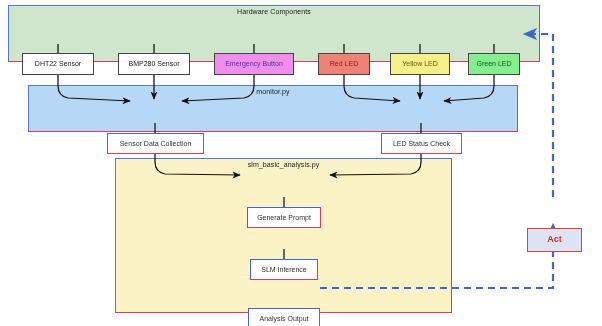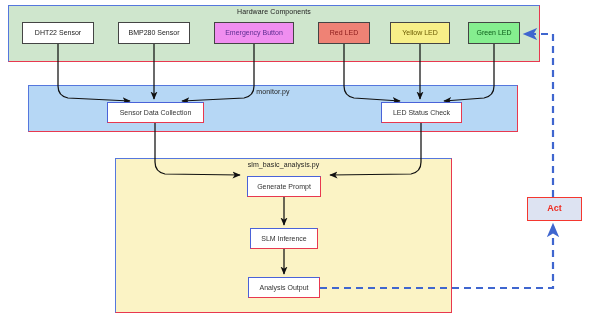--- a/index.html
+++ b/index.html
@@ -5,21 +5,21 @@
   html,body{margin:0;padding:0;background:#ffffff;}
   body{width:602px;height:326px;position:relative;overflow:hidden;
        font-family:"Liberation Sans","DejaVu Sans",sans-serif;}
   #stage{position:absolute;left:0;top:0;width:602px;height:326px;}
   svg.layer{position:absolute;left:0;top:0;width:602px;height:326px;overflow:visible;}
   .grp{position:absolute;box-sizing:border-box;}
   .grp-label{position:absolute;left:0;right:0;top:2px;text-align:center;
              font-size:7px;color:#222;letter-spacing:.1px;}
   .node{position:absolute;box-sizing:border-box;display:flex;
         align-items:center;justify-content:center;text-align:right;
-        font-size:7px;line-height:1.1;}
+        font-size:7px;line-height:1.1;margin-top:31px;}
   .hwnode{border:1.2px solid #444;color:#222;background:#fff;}
   .pynode{border-top:1.2px solid #4a62d8;border-left:1.2px solid #4a62d8;
           border-right:1.2px solid #e8384f;border-bottom:1.2px solid #e8384f;
           background:#ffffff;color:#333;}
   .actnode{border:1.6px solid #f4372f;background:#dde3f2;color:#ef2b20;
            font-size:9px;font-weight:bold;}
 </style>
 </head>
 <body>
 

